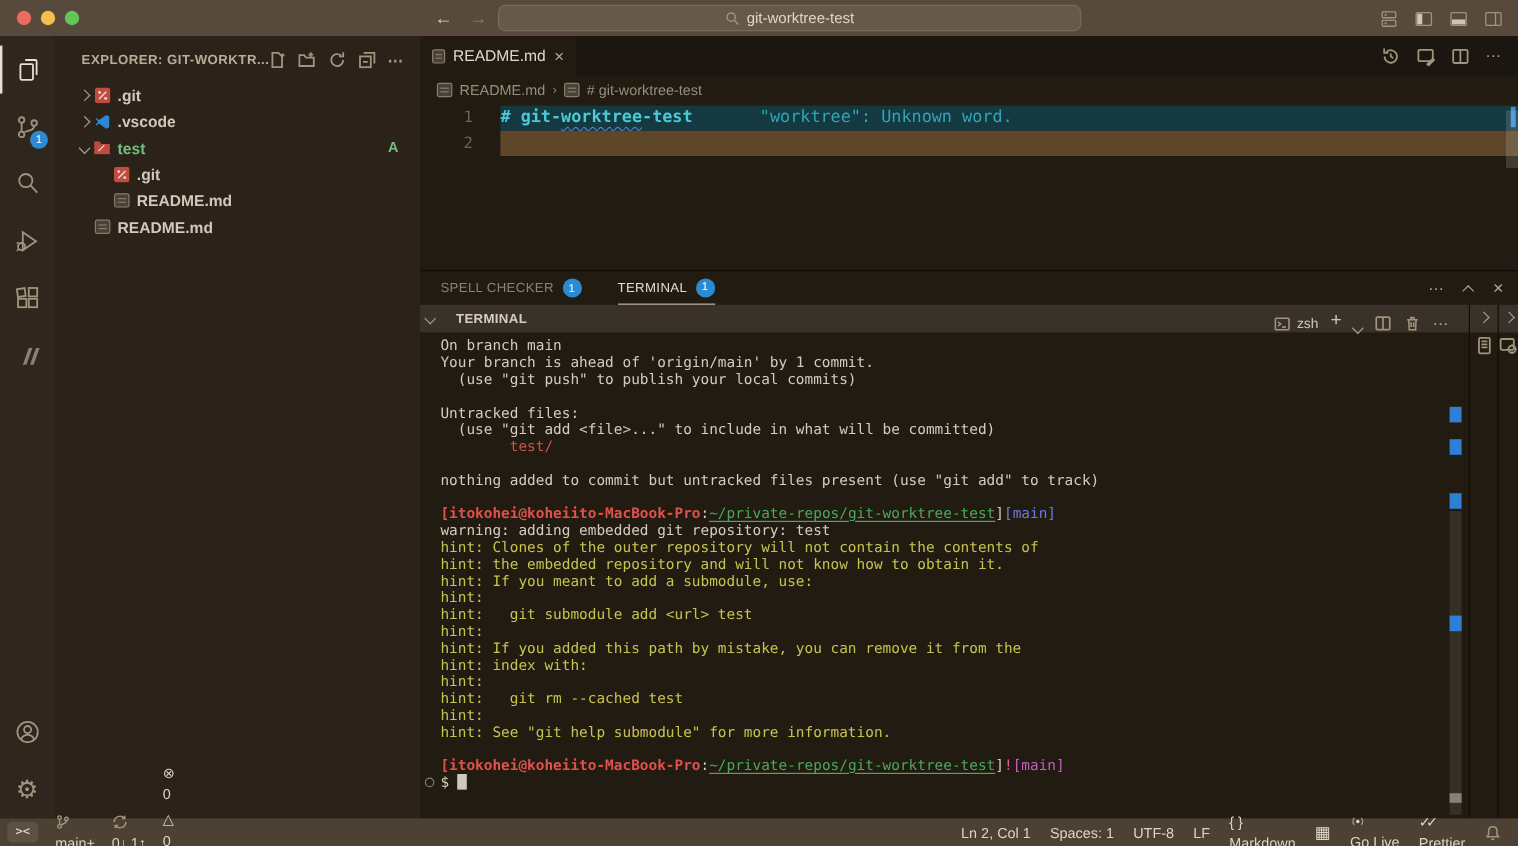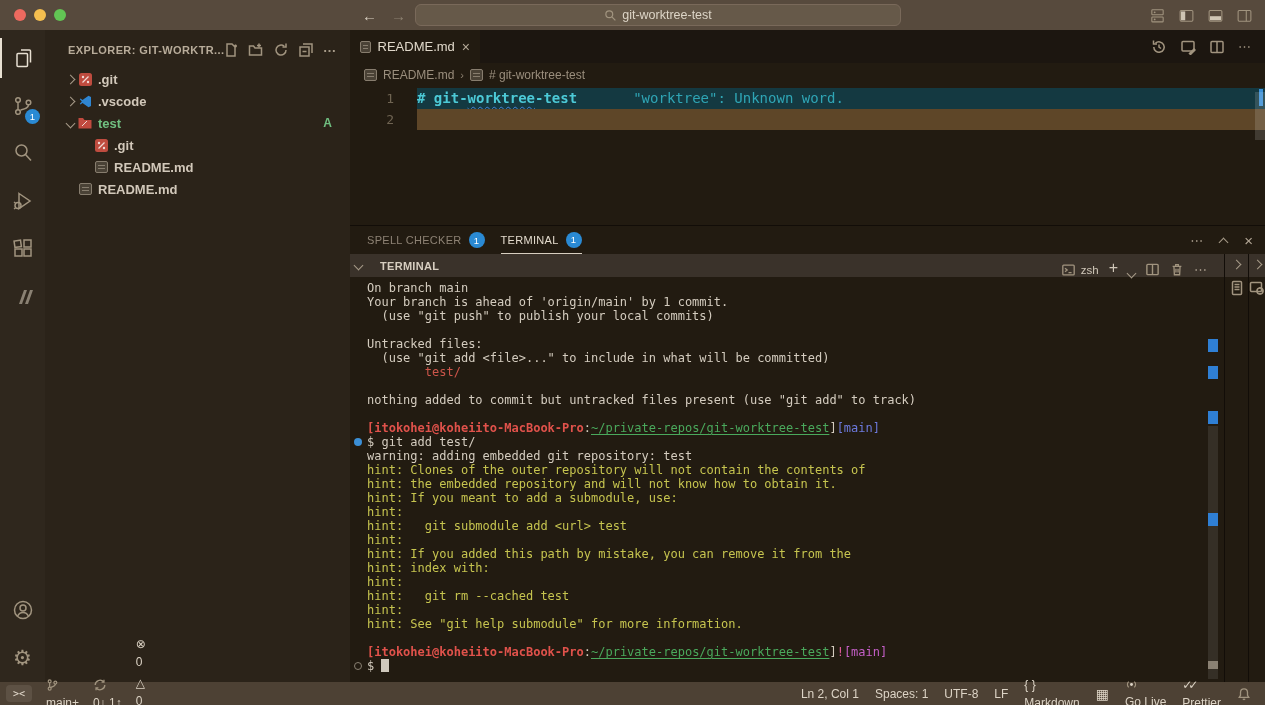--- a/index.html
+++ b/index.html
@@ -59,21 +59,21 @@
   .cl .content { flex:1; line-height:21px; white-space:pre; }
   .cl1 .content { background:#143941; color:#4cc9d6; font-weight:bold; }
   .cl1 .squig { text-decoration:underline; text-decoration-style:wavy; text-decoration-color:#4584d8; text-underline-offset:3px; text-decoration-thickness:1px; }
   .cl1 .hint { color:#2fa5b5; font-weight:normal; margin-left:56px; }
   .cl2 .content { background:#5e4628; }
   .ov-mark-blue { position:absolute; top:59px; right:2px; width:4px; height:17px; background:#3b8fd6; }
   .ov-thumb { position:absolute; top:62px; right:0; width:10px; height:48px; background:rgba(255,255,255,.14); }
 
   
   .panel { position:absolute; top:225px; left:350px; width:915px; height:457px; background:#221b11; border-top:1px solid #120d08; }
-  .p-tabs { position:absolute; top:0; left:0; width:100%; height:28px; display:flex; align-items:flex-end; padding-left:17px; gap:16px; }
+  .p-tabs { position:absolute; top:0; left:0; width:100%; height:28px; display:flex; align-items:flex-end; padding-left:17px; gap:30px; }
   .p-tab { display:flex; align-items:center; gap:7px; font-size:11px; letter-spacing:.3px; color:#8d8274; height:28px; }
   .p-tab.active { color:#e3dbcd; border-bottom:1px solid #d7cec0; }
   .p-badge { min-width:16px; height:16px; border-radius:50%; background:#2a8ad4; color:#fff; font-size:9.5px; display:flex; align-items:center; justify-content:center; }
   .p-tab-actions { position:absolute; right:12px; top:0; height:28px; display:flex; align-items:center; gap:17px; color:#b3a796; }
   .p-viewhead { position:absolute; top:28px; left:0; width:100%; height:23px; background:#3a322a; display:flex; align-items:center; }
   .p-viewtitle { margin-left:18px; font-size:11px; font-weight:bold; color:#d7cec0; letter-spacing:.3px; }
   .vh-chev { margin-left:5px; }
   .p-view-actions { position:absolute; right:58px; top:28px; height:23px; display:flex; align-items:flex-end; gap:10px; color:#b3a796; }
   .zsh-group { display:flex; align-items:center; gap:5px; font-size:11.5px; color:#cfc6b8; }
   .term-body { position:absolute; top:51px; left:0; width:856px; bottom:0; overflow:hidden; padding-top:4px; }
@@ -393,21 +393,20 @@
           <div class="t-line"><span class="fg">Your branch is ahead of 'origin/main' by 1 commit.</span></div>
           <div class="t-line"><span class="fg">  (use "git push" to publish your local commits)</span></div>
           <div class="t-line">&nbsp;</div>
           <div class="t-line"><span class="fg">Untracked files:</span></div>
           <div class="t-line"><span class="fg">  (use "git add &lt;file&gt;..." to include in what will be committed)</span></div>
           <div class="t-line"><span class="fg">        </span><span class="red">test/</span></div>
           <div class="t-line">&nbsp;</div>
           <div class="t-line"><span class="fg">nothing added to commit but untracked files present (use "git add" to track)</span></div>
           <div class="t-line">&nbsp;</div>
           <div class="t-line"><span class="rb">[itokohei@koheiito-MacBook-Pro</span><span class="fg">:</span><span class="grn">~/private-repos/git-worktree-test</span><span class="fg">]</span><span class="blu">[main]</span></div>
-          <div class="t-line"><span class="t-dot blue"></span><span class="fg">$ git add test/</span></div>
           <div class="t-line"><span class="fg">warning: adding embedded git repository: test</span></div>
           <div class="t-line"><span class="ylw">hint: Clones of the outer repository will not contain the contents of</span></div>
           <div class="t-line"><span class="ylw">hint: the embedded repository and will not know how to obtain it.</span></div>
           <div class="t-line"><span class="ylw">hint: If you meant to add a submodule, use:</span></div>
           <div class="t-line"><span class="ylw">hint:</span></div>
           <div class="t-line"><span class="ylw">hint:   git submodule add &lt;url&gt; test</span></div>
           <div class="t-line"><span class="ylw">hint:</span></div>
           <div class="t-line"><span class="ylw">hint: If you added this path by mistake, you can remove it from the</span></div>
           <div class="t-line"><span class="ylw">hint: index with:</span></div>
           <div class="t-line"><span class="ylw">hint:</span></div>

